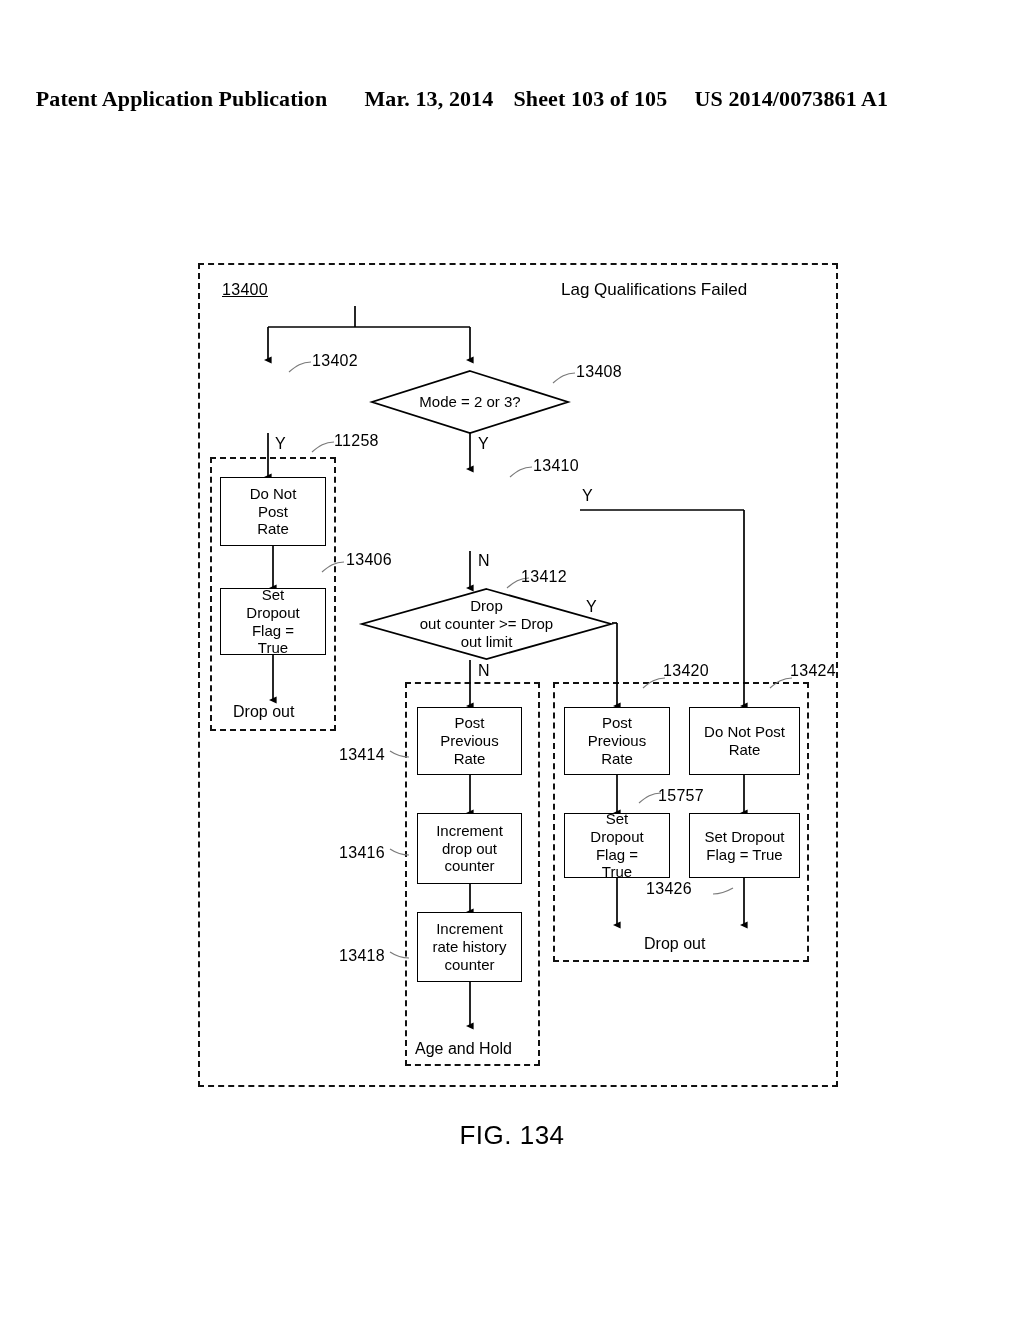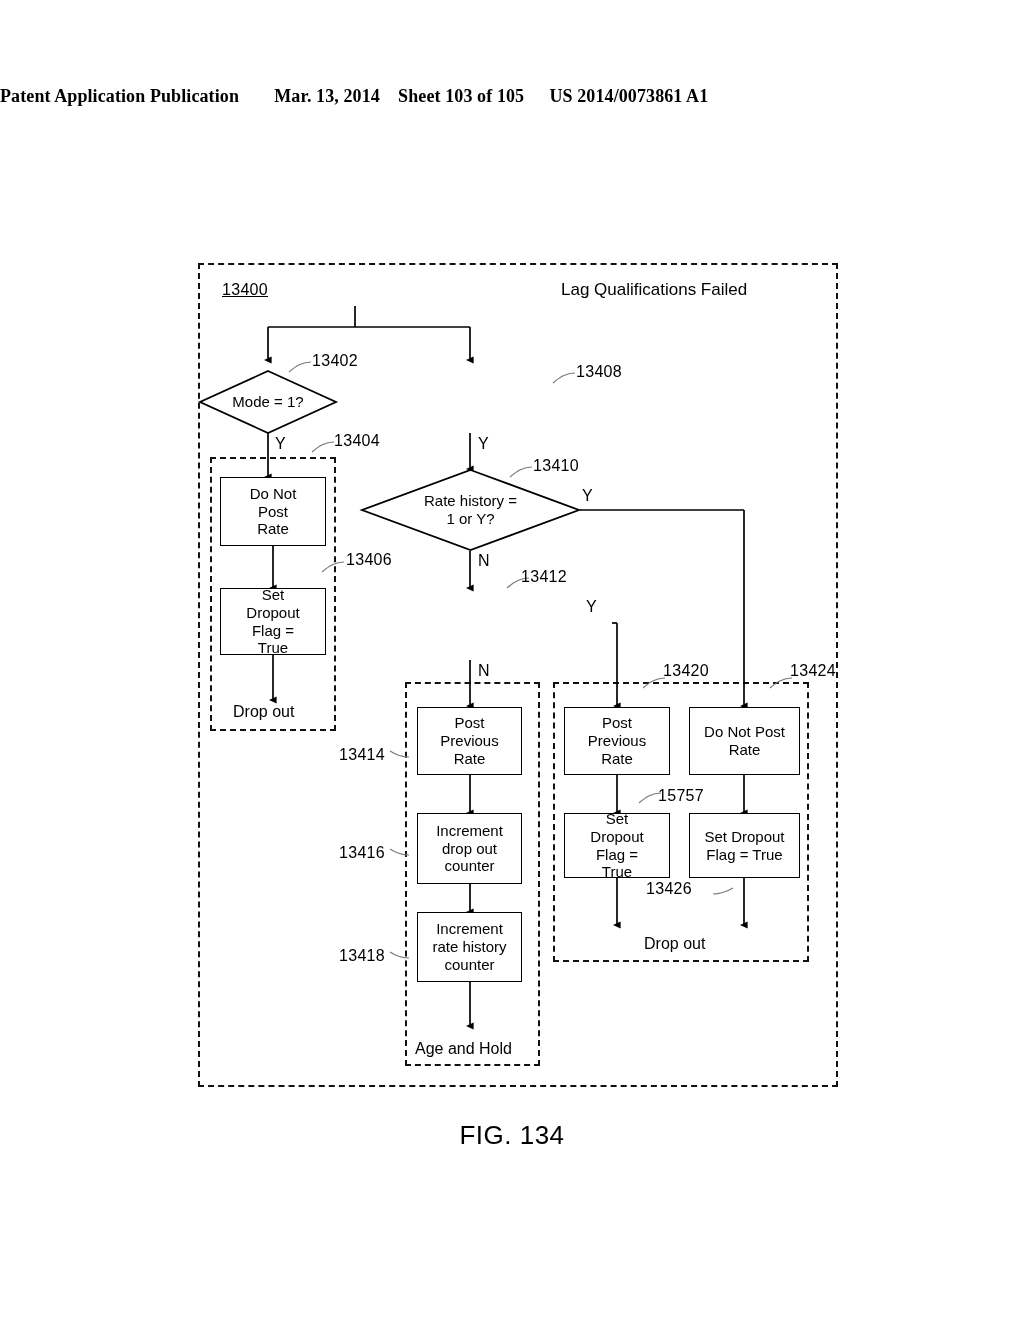--- a/index.html
+++ b/index.html
@@ -16,23 +16,24 @@
     color: #000000;
     overflow: hidden;
   }
 
   
   #pub-header {
     position: absolute;
     left: 0;
     top: 86px;
     width: 924px;
+    text-align: center;
     font-family: "Liberation Serif", serif;
     font-weight: bold;
-    font-size: 18px;
+    font-size: 22px;
     letter-spacing: 0.1px;
     white-space: nowrap;
   }
   #pub-header .seg { display: inline-block; }
   #pub-header .gap-lg { display: inline-block; width: 26px; }
   #pub-header .gap-sm { display: inline-block; width: 9px; }
   #pub-header .gap-md { display: inline-block; width: 16px; }
 
   
   #figure {
@@ -225,59 +226,60 @@
       <path d="M643,688 C650,682 656,678 665,678"></path>
       <path d="M770,688 C777,682 783,678 792,678"></path>
       <path d="M639,803 C646,797 652,793 661,793"></path>
       <path d="M733,888 C726,892 720,894 713,894"></path>
     </g>
   </svg>
 
   <div class="reftag u" style="left:222px; top:281px;">13400</div>
   <div class="section-title" style="left:561px; top:280px;">Lag Qualifications Failed</div>
 
-  <div class="diamond" style="left:199px; top:370px; width:138px; height:64px;">
-    <svg width="138" height="64" viewBox="0 0 138 64">
-      <polygon points="69,1 137,32 69,63 1,32" fill="#fff" stroke="#000" stroke-width="1.8"></polygon>
+  <div class="reftag" style="left:312px; top:352px;">13402</div>
+
+  <div class="diamond" style="left:371px; top:370px; width:198px; height:64px;">
+    <svg width="198" height="64" viewBox="0 0 198 64">
+      <polygon points="99,1 197,32 99,63 1,32" fill="#fff" stroke="#000" stroke-width="1.8"></polygon>
     </svg>
-    <div class="dlabel">Mode = 1?</div>
-  </div>
-  <div class="reftag" style="left:312px; top:352px;">13402</div>
-
+    <div class="dlabel">Mode = 2 or 3?</div>
+  </div>
   <div class="reftag" style="left:576px; top:363px;">13408</div>
 
-  <div class="diamond" style="left:361px; top:469px; width:219px; height:82px;">
-    <svg width="219" height="82" viewBox="0 0 219 82">
-      <polygon points="109.5,1 218,41 109.5,81 1,41" fill="#fff" stroke="#000" stroke-width="1.8"></polygon>
+  <div class="reftag" style="left:533px; top:457px;">13410</div>
+
+  <div class="diamond" style="left:361px; top:588px; width:251px; height:72px;">
+    <svg width="251" height="72" viewBox="0 0 251 72">
+      <polygon points="125.5,1 250,36 125.5,71 1,36" fill="#fff" stroke="#000" stroke-width="1.8"></polygon>
     </svg>
     <div class="dlabel">
       <div>
-        <div>Rate history =</div>
-        <div>1 or Y?</div>
+        <div>Drop</div>
+        <div>out counter &gt;= Drop</div>
+        <div>out limit</div>
       </div>
     </div>
   </div>
-  <div class="reftag" style="left:533px; top:457px;">13410</div>
-
   <div class="reftag" style="left:521px; top:568px;">13412</div>
 
   <div class="branch" style="left:275px; top:435px;">Y</div>
   <div class="branch" style="left:478px; top:435px;">Y</div>
   <div class="branch" style="left:582px; top:487px;">Y</div>
   <div class="branch" style="left:478px; top:552px;">N</div>
   <div class="branch" style="left:586px; top:598px;">Y</div>
   <div class="branch" style="left:478px; top:662px;">N</div>
 
   <div class="proc" style="left:220px; top:477px; width:106px; height:69px;">
     <div>
       <div>Do Not Post</div>
       <div>Rate</div>
     </div>
   </div>
-  <div class="reftag" style="left:334px; top:432px;">13404</div>
+  <div class="reftag" style="left:334px; top:432px;">11258</div>
 
   <div class="proc" style="left:220px; top:588px; width:106px; height:67px;">
     <div>
       <div>Set Dropout</div>
       <div>Flag = True</div>
     </div>
   </div>
   <div class="reftag" style="left:346px; top:551px;text-align:center;">13406</div>
 
   <div class="terminal" style="left:233px; top:703px;">Drop out</div>

